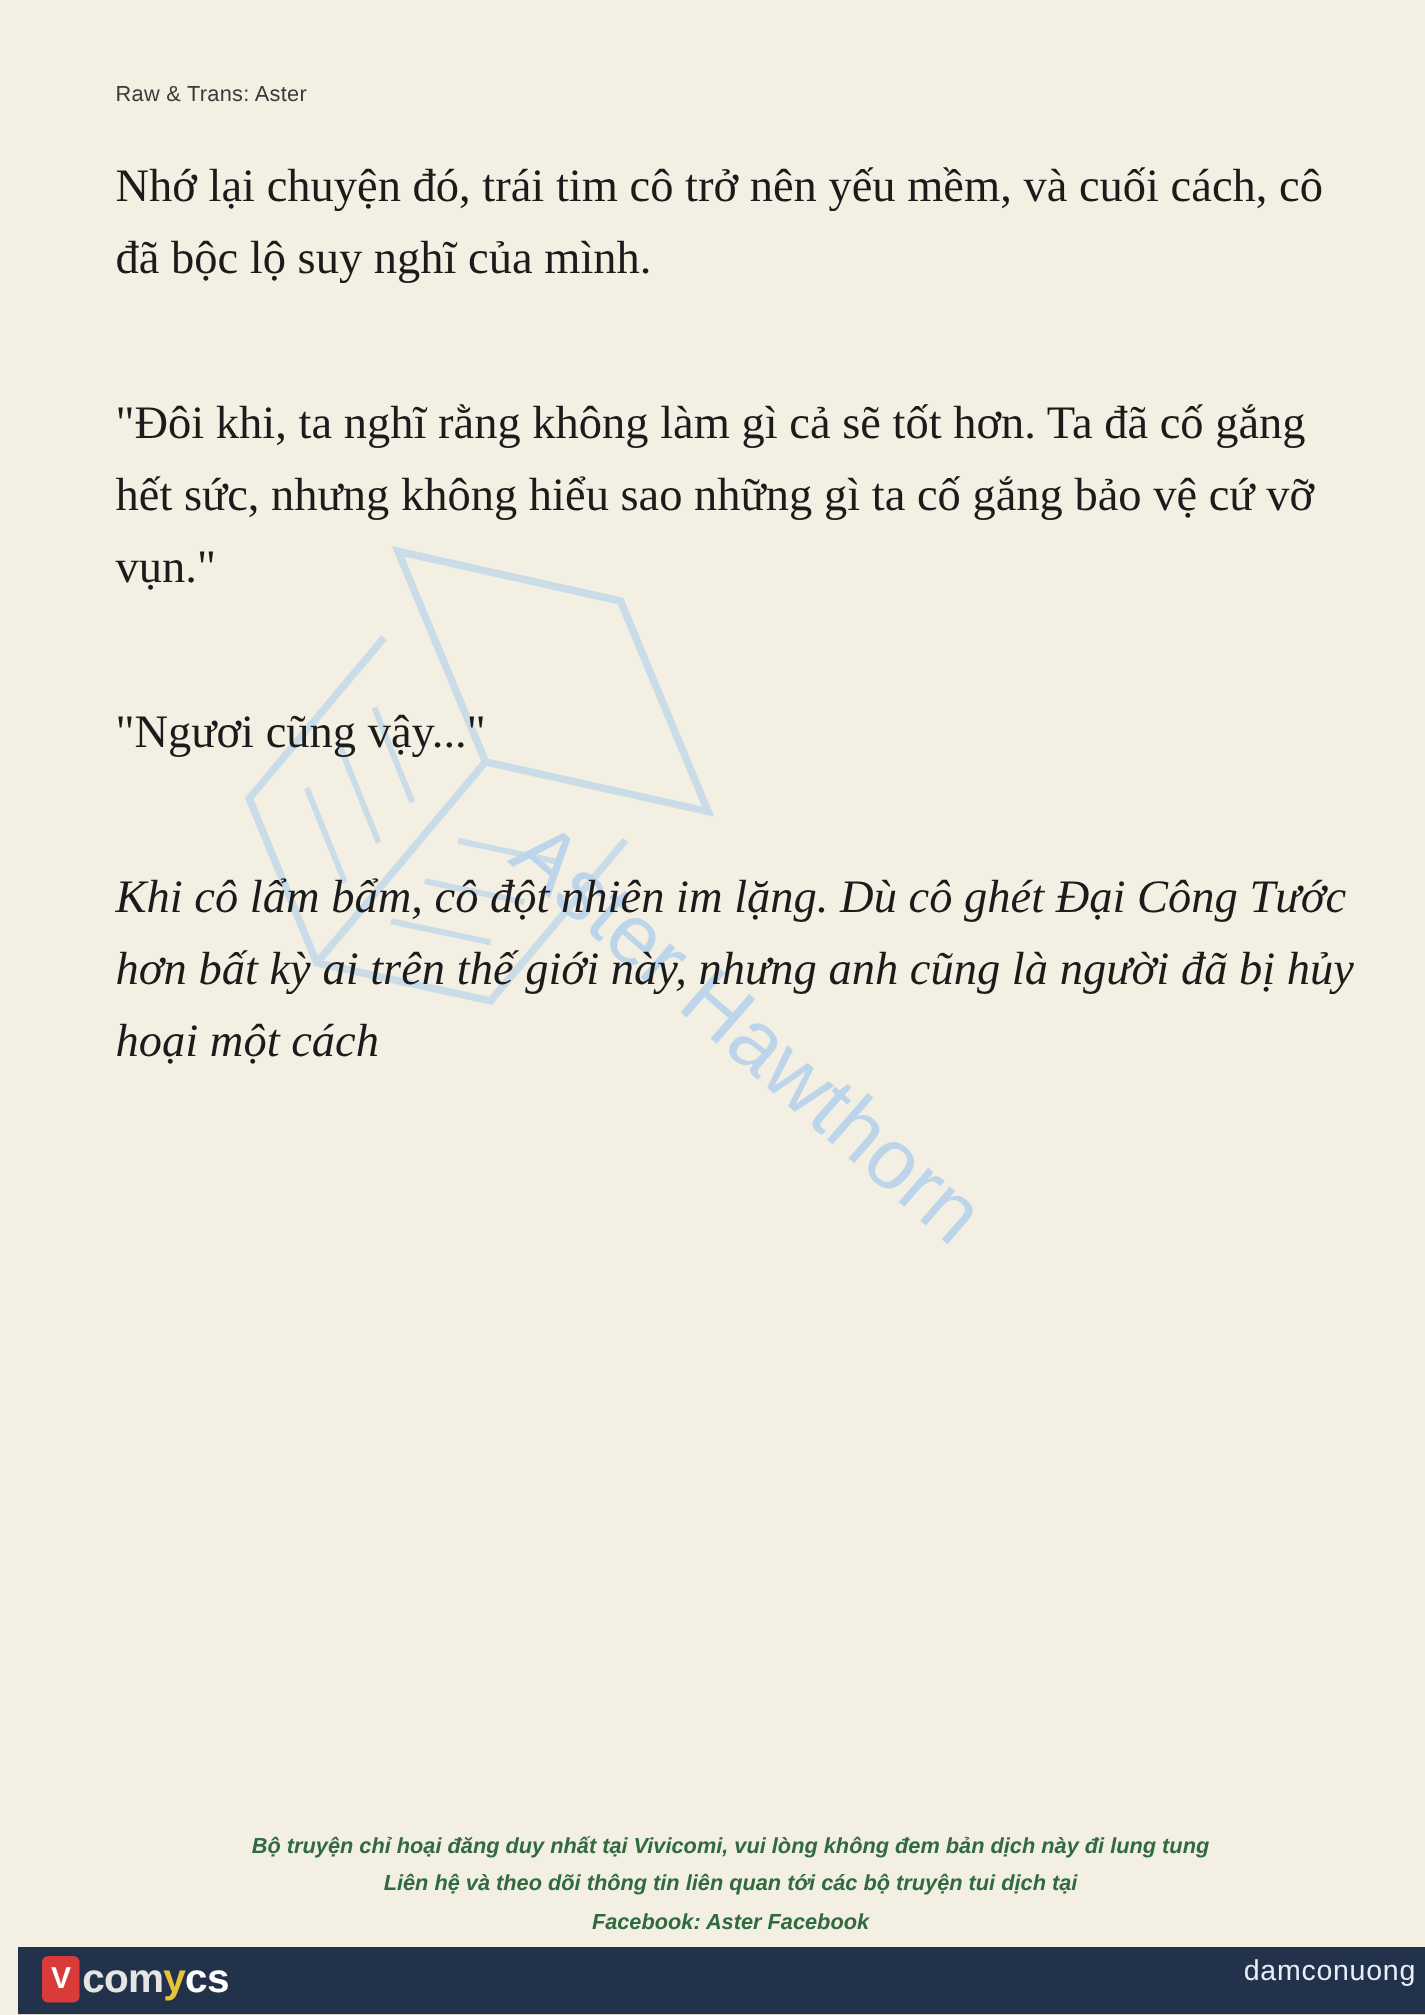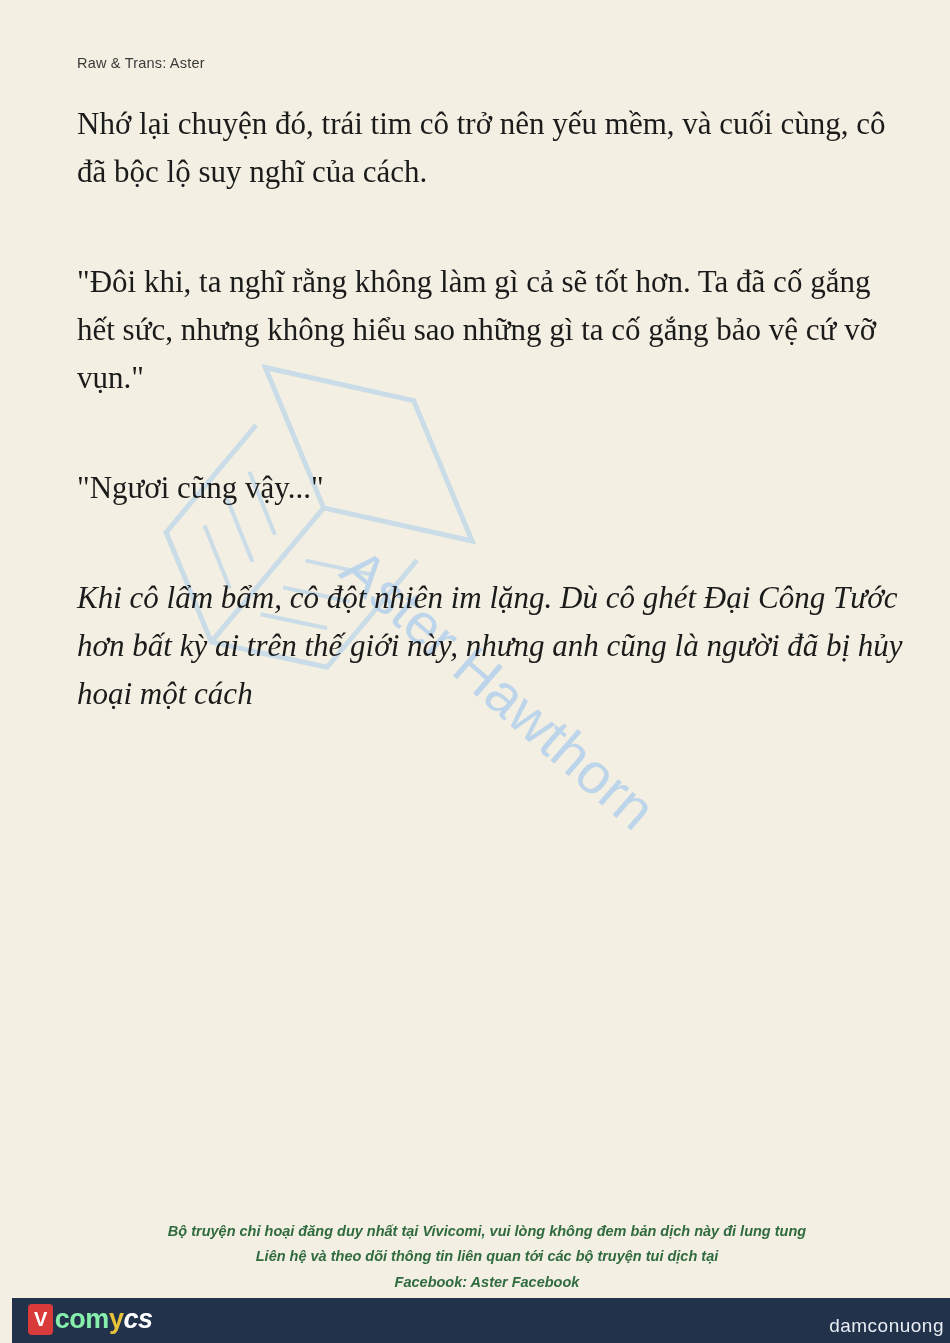--- a/index.html
+++ b/index.html
@@ -125,28 +125,28 @@
   .brand .v-badge {
     display: inline-block;
     background: #d93b3b;
     color: #fff;
     font-size: 20px;
     line-height: 1;
     padding: 5px 6px 6px 6px;
     border-radius: 4px;
     margin-right: 2px;
   }
-  .brand .b-com { color: #86efac; }
+  .brand .b-com { color: #e5e5e5; }
   .brand .b-y { color: #e8c33a; }
-  .brand .b-cs { color: #ffffff; font-style: italic; }
+  .brand .b-cs { color: #ffffff; }
 
   .bottom-right {
     position: absolute;
     right: 18px;
-    top: 17px;
+    top: 6px;
     font-family: "Liberation Sans", sans-serif;
     font-size: 19px;
     color: #e9eef5;
     letter-spacing: 0.5px;
   }
 </style>
 </head>
 <body>
 
 <div class="page">
@@ -164,21 +164,21 @@
         <path d="M115 270 L175 302" stroke-width="4"></path>
         <path d="M215 232 L275 200" stroke-width="4"></path>
         <path d="M215 267 L275 235" stroke-width="4"></path>
         <path d="M215 302 L275 270" stroke-width="4"></path>
       </g>
     </svg>
     <div class="wm-text">Aster Hawthorn</div>
   </div>
 
   <div class="content">
-    <p class="para">Nhớ lại chuyện đó, trái tim cô trở nên yếu mềm, và cuối cùng, cô đã bộc lộ suy nghĩ của cách.</p>
+    <p class="para">Nhớ lại chuyện đó, trái tim cô trở nên yếu mềm, và cuối cách, cô đã bộc lộ suy nghĩ của mình.</p>
     <p class="para">"Đôi khi, ta nghĩ rằng không làm gì cả sẽ tốt hơn. Ta đã cố gắng hết sức, nhưng không hiểu sao những gì ta cố gắng bảo vệ cứ vỡ vụn."</p>
     <p class="para">"Ngươi cũng vậy..."</p>
     <p class="para tight">Khi cô lẩm bẩm, cô đột nhiên im lặng. Dù cô ghét Đại Công Tước hơn bất kỳ ai trên thế giới này, nhưng anh cũng là người đã bị hủy hoại một cách</p>
   </div>
 
   <div class="footer-note">
     <div>Bộ truyện chỉ hoại đăng duy nhất tại Vivicomi, vui lòng không đem bản dịch này đi lung tung</div>
     <div>Liên hệ và theo dõi thông tin liên quan tới các bộ truyện tui dịch tại</div>
     <div>Facebook: Aster Facebook</div>
   </div>

